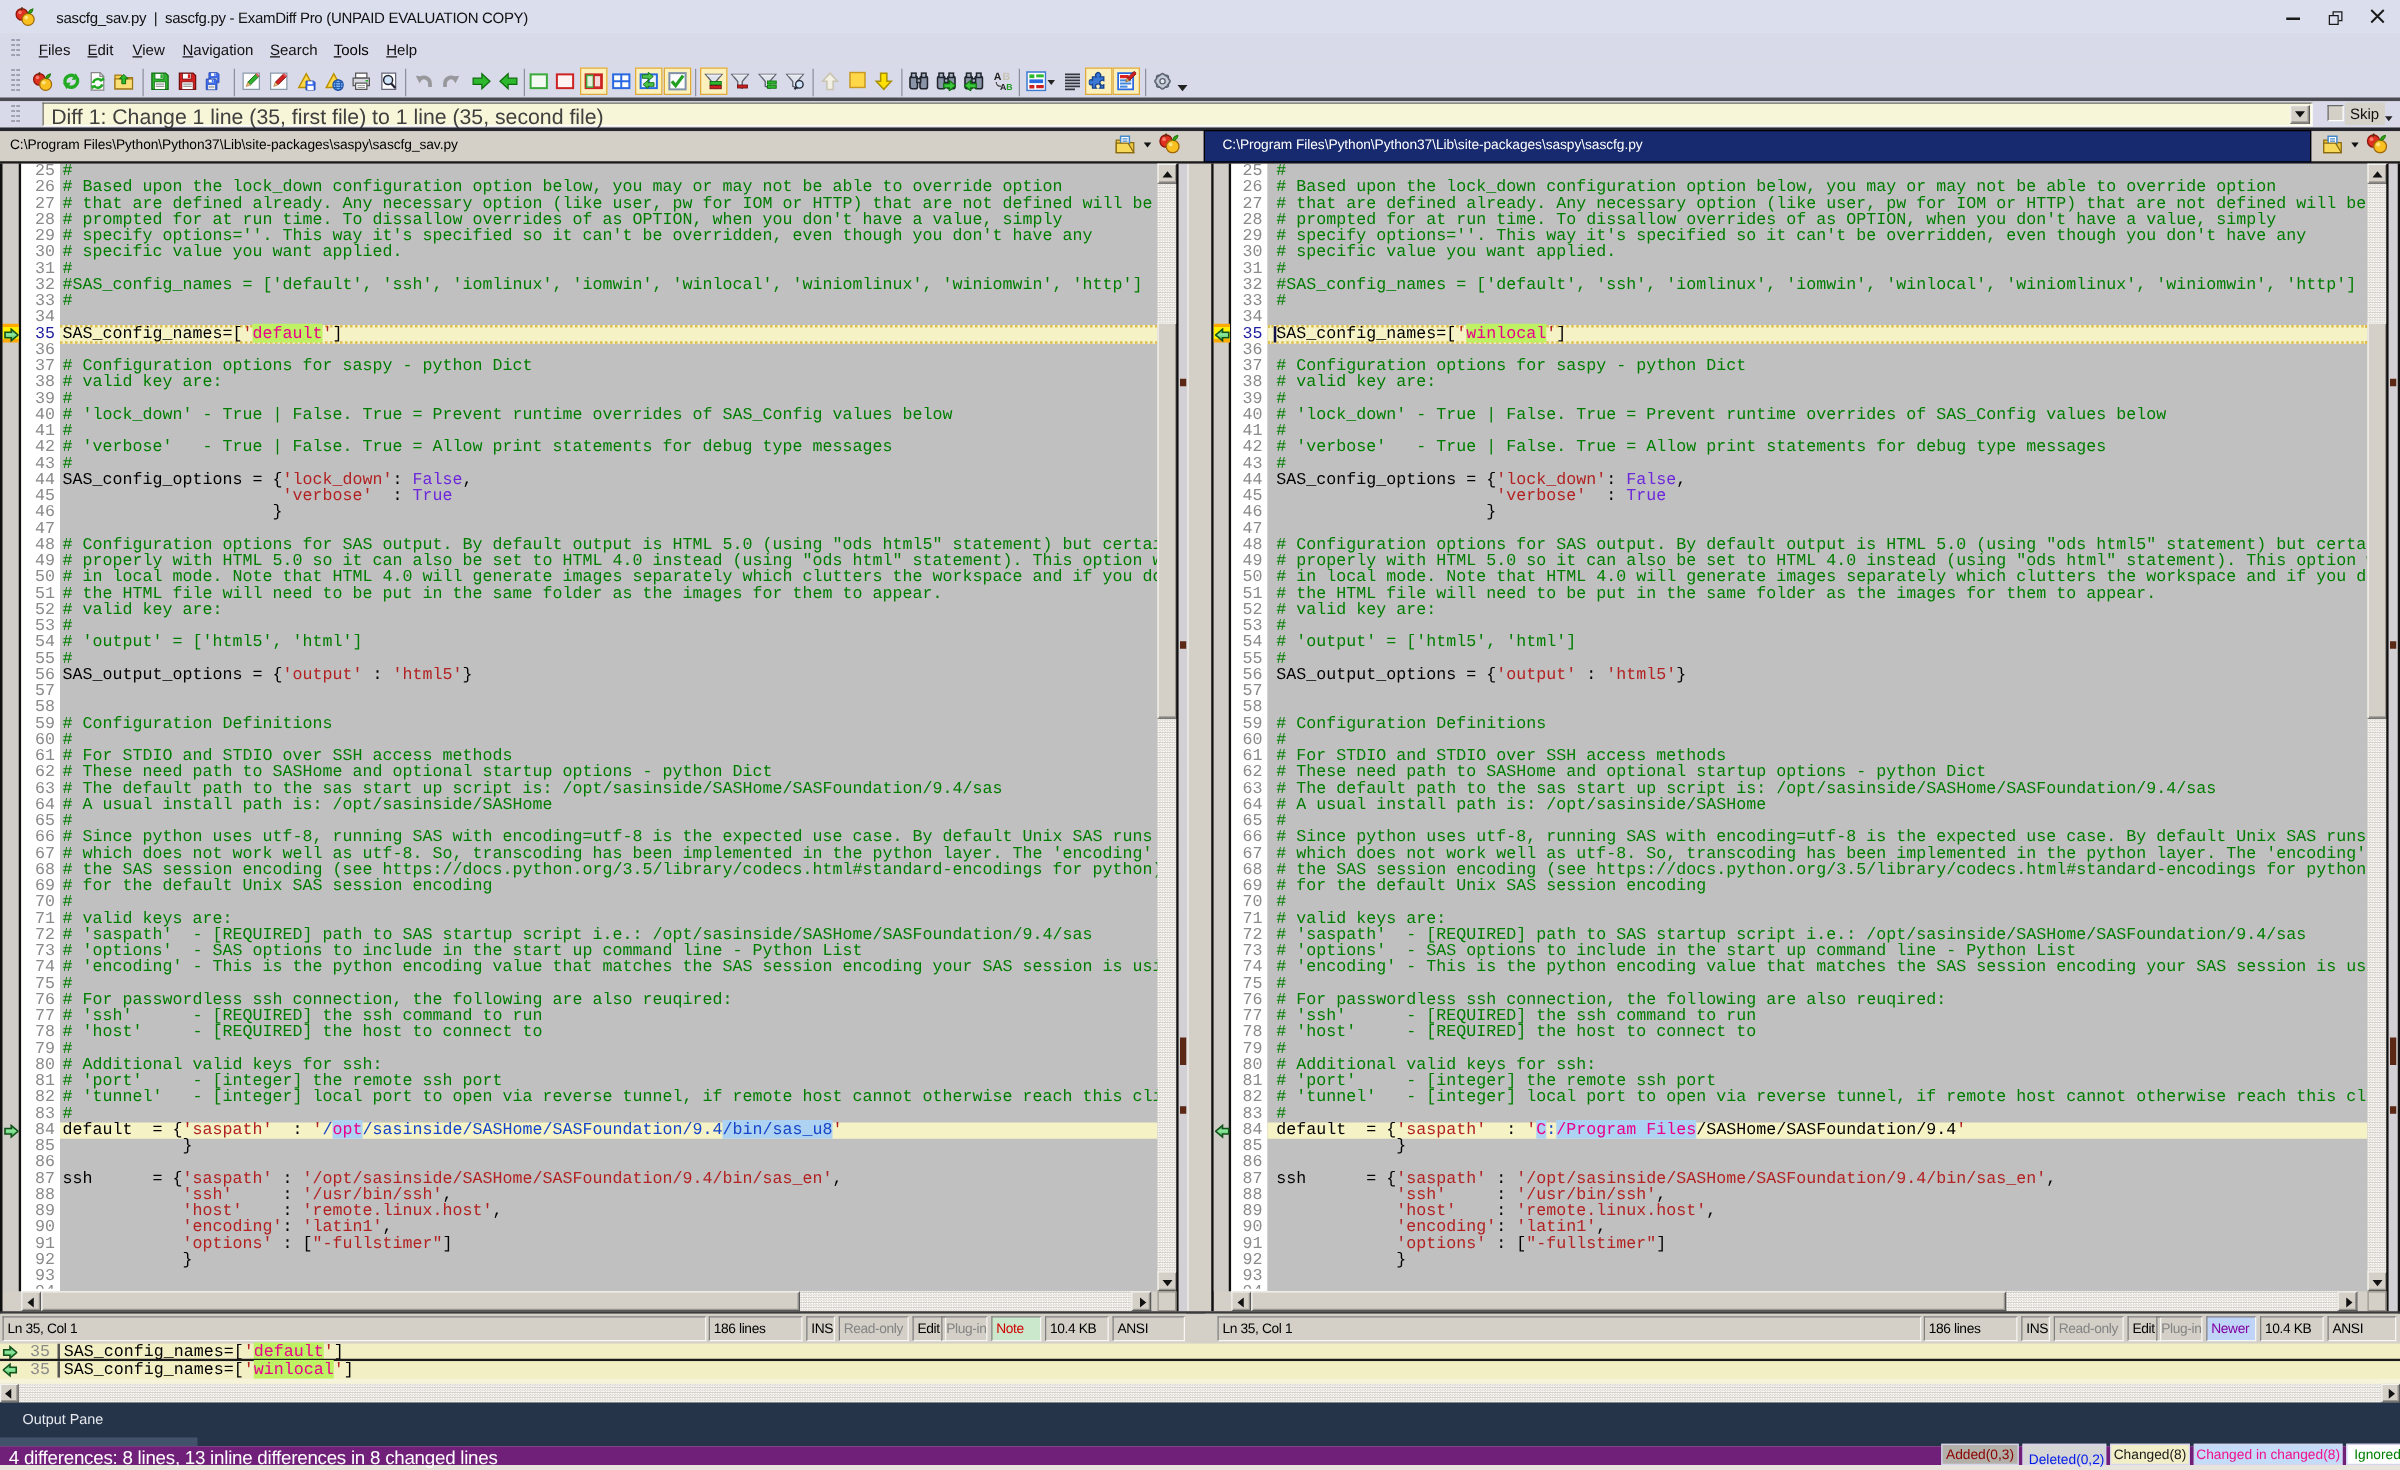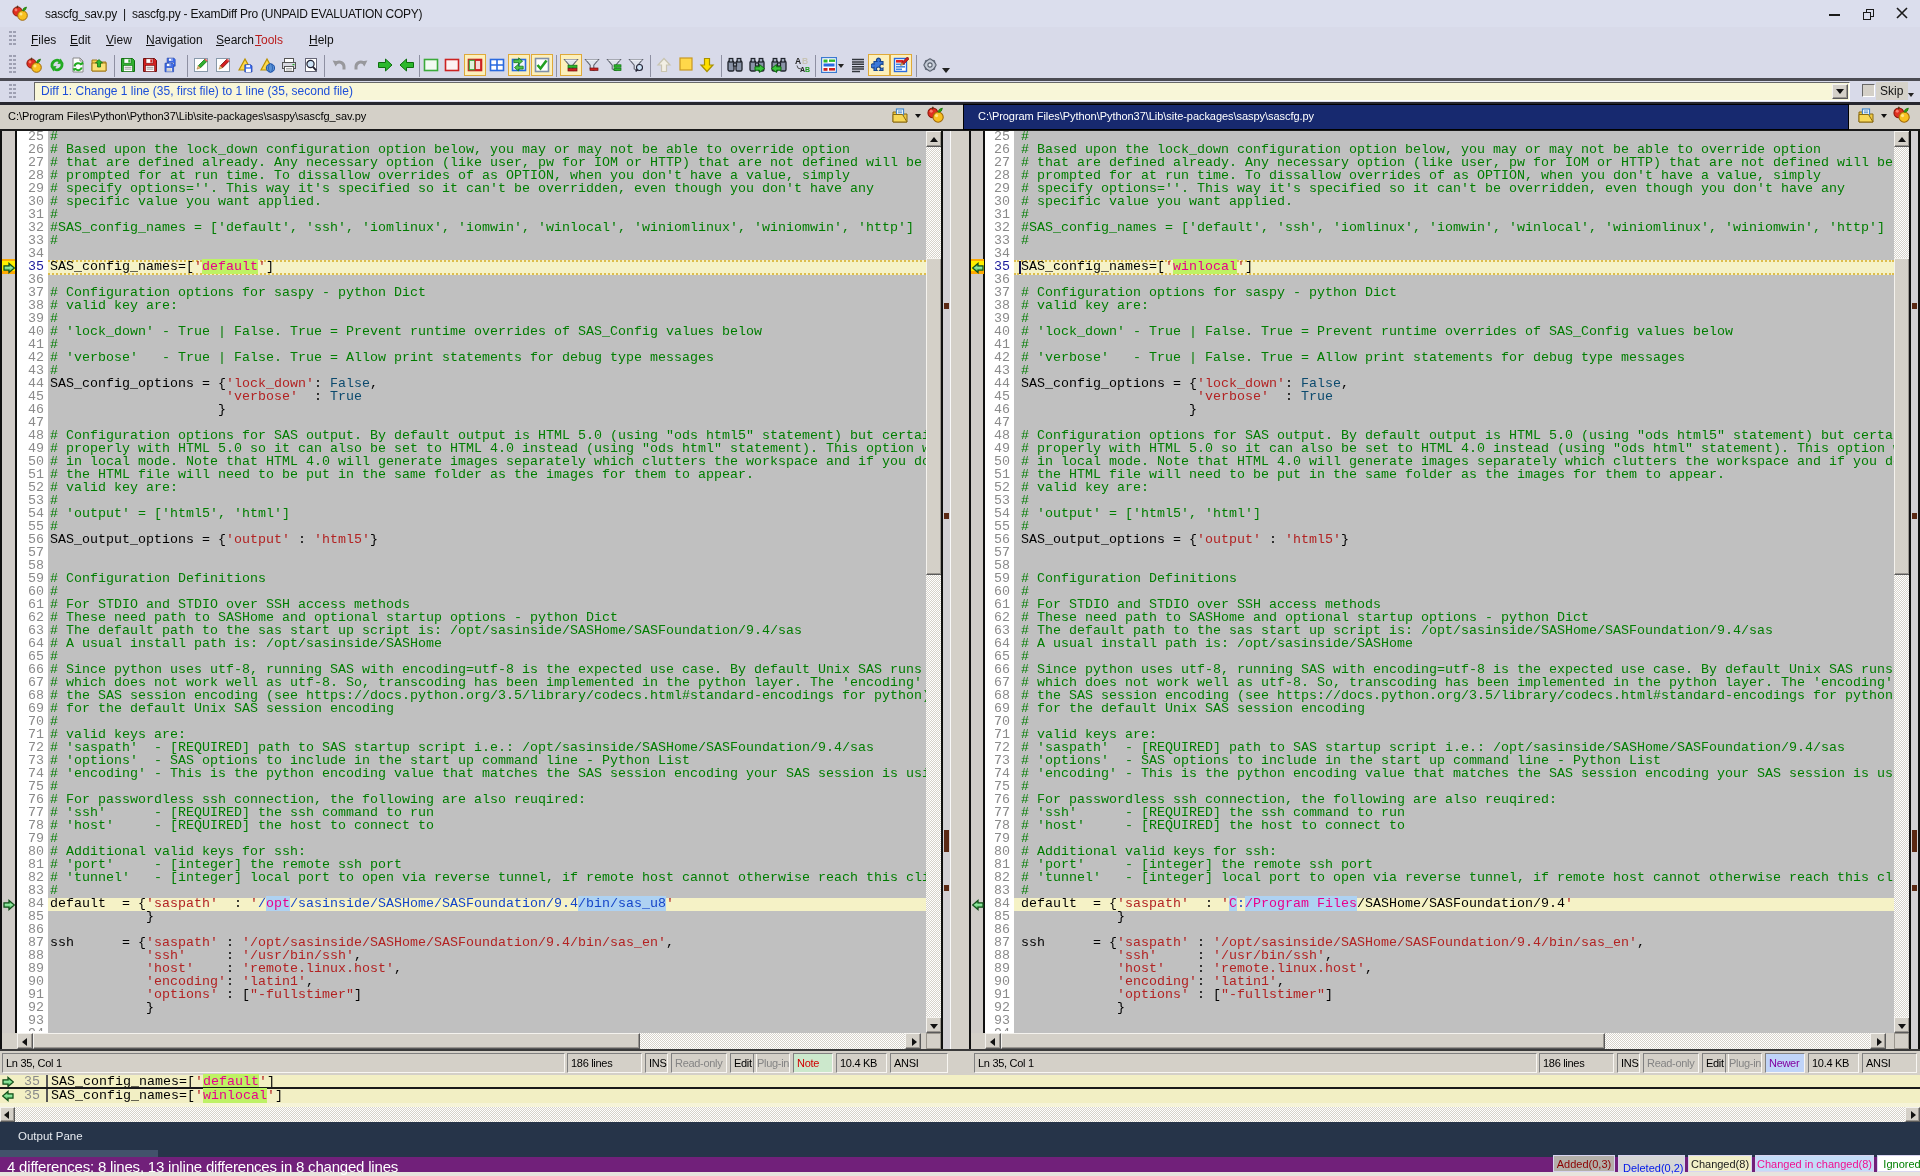--- a/index.html
+++ b/index.html
@@ -3,21 +3,21 @@
 *{margin:0;padding:0;box-sizing:border-box}
 html,body{width:1920px;height:1176px;overflow:hidden}
 body{position:relative;font-family:"Liberation Sans",sans-serif;background:#d4d0c8;font-size:12px}
 .abs{position:absolute}
 pre{font-family:"Liberation Mono",monospace;font-size:13.3px;line-height:13px;letter-spacing:.02px}
 .code .ln{height:13px;white-space:pre;color:#000}
 .nums .ln{height:13px;text-align:right;color:#8a8a8a}
 .nums .cur{color:#1c1c9c}
 .c{color:#007d00}
 .s{color:#b22222}
-.k{color:#0c4a6e}
+.k{color:#6d28d9}
 .b{color:#1545c8}
 .m{color:#e8008c;background:#bef264}
 .mb{color:#e8008c;background:#aed2f2}
 .bb{color:#1545c8;background:#aed2f2}
 .sbbtn{background:#d4d0c8;border-top:1px solid #f4f2ee;border-left:1px solid #f4f2ee;border-right:1px solid #5a5a5a;border-bottom:1px solid #5a5a5a;box-shadow:inset -1px -1px 0 #9a9690}
 .track{background:repeating-conic-gradient(#ffffff 0% 25%, #d6d2ca 0% 50%) 0 0/2px 2px}
 .tri-u{width:0;height:0;border-left:4px solid transparent;border-right:4px solid transparent;border-bottom:5px solid #111}
 .tri-d{width:0;height:0;border-left:4px solid transparent;border-right:4px solid transparent;border-top:5px solid #111}
 .tri-l{width:0;height:0;border-top:4px solid transparent;border-bottom:4px solid transparent;border-right:5px solid #111}
 .tri-r{width:0;height:0;border-top:4px solid transparent;border-bottom:4px solid transparent;border-left:5px solid #111}
@@ -45,21 +45,21 @@
     <path d="M1 1 L11 11 M11 1 L1 11" stroke="#1a1a1a" stroke-width="1.6"></path>
   </svg>
 <div class="abs" style="left:0;top:27px;width:1920px;height:24px;background:#d8dae9"></div>
 <div class="gripper" style="left:9px;top:31px;height:16px"></div>
 <div class="gripper" style="left:13px;top:31px;height:16px"></div>
 <div class="abs menu" style="left:31px;top:33px;font-size:12px;color:#111"><span>F</span>iles</div>
 <div class="abs menu" style="left:70px;top:33px;font-size:12px;color:#111"><span>E</span>dit</div>
 <div class="abs menu" style="left:106px;top:33px;font-size:12px;color:#111"><span>V</span>iew</div>
 <div class="abs menu" style="left:146px;top:33px;font-size:12px;color:#111"><span>N</span>avigation</div>
 <div class="abs menu" style="left:216px;top:33px;font-size:12px;color:#111"><span>S</span>earch</div>
-<div class="abs menu" style="left:255px;top:33px;font-size:12px;color:#b91c1c"><span>T</span>ools</div>
+<div class="abs menu" style="left:267px;top:33px;font-size:12px;color:#000000"><span>T</span>ools</div>
 <div class="abs menu" style="left:309px;top:33px;font-size:12px;color:#111"><span>H</span>elp</div>
 <div class="abs" style="left:0;top:51px;width:1920px;height:28px;background:#d8dae9"></div>
 <div class="gripper" style="left:9px;top:55px;height:20px"></div>
 <div class="gripper" style="left:13px;top:55px;height:20px"></div>
 <svg style="position:absolute;left:26px;top:57px" width="16" height="16" viewBox="0 0 16 16">
     <circle cx="5.5" cy="6.5" r="4.6" fill="#e03020" stroke="#8c1408" stroke-width="1"></circle>
     <circle cx="4" cy="5" r="1.4" fill="#ff9080" opacity=".8"></circle>
     <rect x="5" y="0.5" width="1.3" height="2.5" fill="#5a3214" transform="rotate(18 5 1)"></rect>
     <circle cx="10.5" cy="10.5" r="4.8" fill="#f8c020" stroke="#a06808" stroke-width="1"></circle>
     <circle cx="9" cy="9" r="1.5" fill="#ffe890" opacity=".9"></circle>
@@ -314,21 +314,21 @@
     <circle cx="8" cy="8" r="2.1" fill="#e8ecf2" stroke="#5a6270" stroke-width="1.1"></circle>
   </svg>
 <div class="abs" style="left:942px;top:68px">
     <div class="tri-d" style="border-left-width:4px;border-right-width:4px;border-top-width:5px;border-top-color:#222"></div>
   </div>
 <div class="abs" style="left:0;top:78px;width:1920px;height:3px;background:#4a4a52"></div>
 <div class="abs" style="left:0;top:81px;width:1920px;height:21px;background:#d8dae9"></div>
 <div class="gripper" style="left:9px;top:84px;height:16px"></div>
 <div class="gripper" style="left:13px;top:84px;height:16px"></div>
 <div class="abs" style="left:34px;top:82px;width:1816px;height:19px;background:#f8f6d8;border-top:1.5px solid #686868;border-left:1.5px solid #686868;border-right:1px solid #fff;border-bottom:1px solid #fff"></div>
-<div class="abs" style="left:41px;top:84px;font-size:12px;color:#1d4ed8">Diff 1: Change 1 line (35, first file) to 1 line (35, second file)</div>
+<div class="abs" style="left:41px;top:84px;font-size:17px;color:#404040">Diff 1: Change 1 line (35, first file) to 1 line (35, second file)</div>
 <div class="abs sbbtn" style="left:1832px;top:84px;width:16px;height:15px">
     <div class="tri-d" style="margin:4px auto 0"></div>
   </div>
 <div class="abs" style="left:1862px;top:84px;width:13px;height:13px;background:#d4d0c8;border-top:1.5px solid #686868;border-left:1.5px solid #686868;border-right:1px solid #fff;border-bottom:1px solid #fff"></div>
 <div class="abs" style="left:1876px;top:82px;width:32px;height:18px;background:#d5d2ca"></div>
 <div class="abs" style="left:1880px;top:84px;font-size:12px;color:#111">Skip</div>
 <div class="abs" style="left:1908px;top:93px">
     <div class="tri-d" style="border-left-width:3.5px;border-right-width:3.5px;border-top-width:4.5px;border-top-color:#222"></div>
   </div>
 <div class="abs" style="left:0;top:102px;width:1920px;height:3px;background:#26262e"></div>

